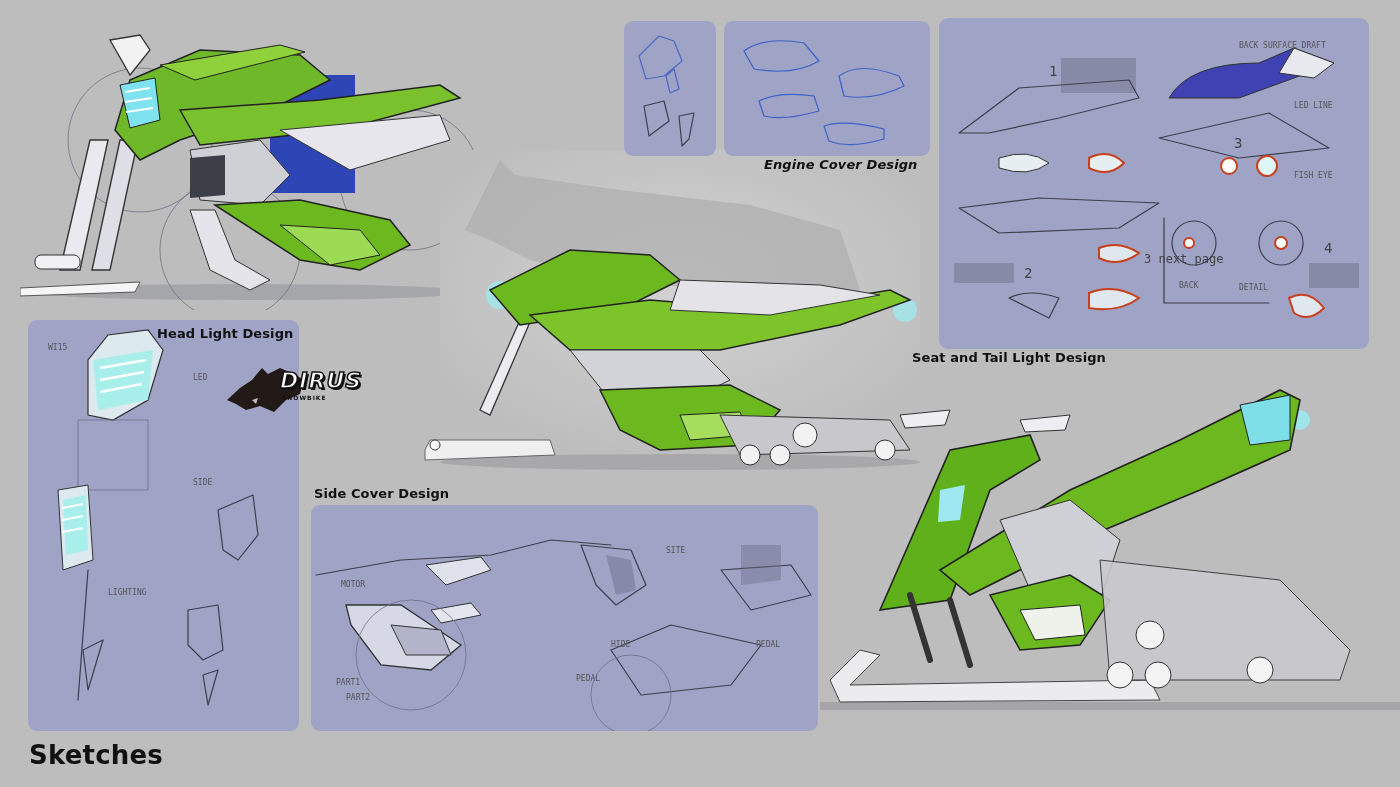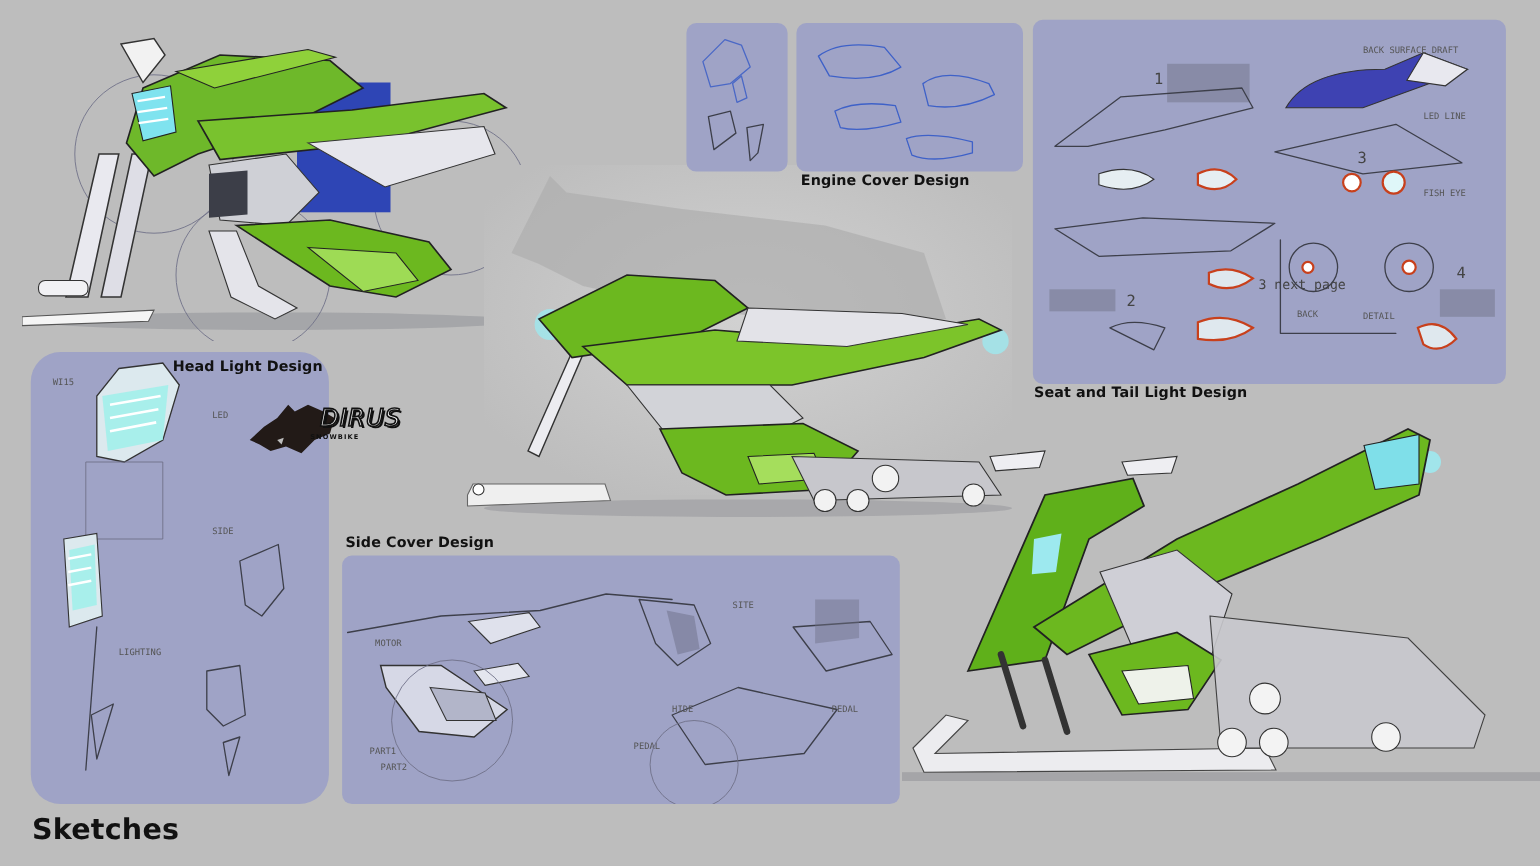--- a/index.html
+++ b/index.html
@@ -104,21 +104,21 @@
   </svg>
 </div>
 <div class="panel" style="left:724px;top:21px;width:206px;height:135px;">
   <svg width="206" height="135" viewBox="0 0 206 135">
     <path d="M20 30 Q40 15 80 22 L95 40 Q70 55 30 48 Z" class="sketch" style="stroke:#3e61c8;"></path>
     <path d="M115 55 Q135 40 175 55 L180 65 Q150 80 120 75 Z" class="sketch" style="stroke:#3e61c8;"></path>
     <path d="M35 80 Q55 70 90 75 L95 90 Q60 100 40 95 Z" class="sketch" style="stroke:#3e61c8;"></path>
     <path d="M100 105 Q120 98 160 108 L160 118 Q125 128 105 120 Z" class="sketch" style="stroke:#3e61c8;"></path>
   </svg>
 </div>
-<div class="label" style="left:728px;top:157px;">Engine Cover Design</div>
+<div class="label" style="left:764px;top:157px;font-style:italic;">Engine Cover Design</div>
 
 <div class="panel" style="left:939px;top:18px;width:430px;height:331px;">
   <svg width="430" height="331" viewBox="0 0 430 331">
     <rect x="122" y="40" width="75" height="35" fill="#6d6f80" opacity="0.45"></rect>
     <text x="110" y="58" class="note" style="font-size:14px;fill:#444;">1</text>
     <path d="M20 115 L80 70 L190 62 L200 80 L120 100 L50 115 Z" class="sketch"></path>
     <path d="M60 140 Q90 130 110 145 Q90 160 60 150 Z" fill="#e6eef2" stroke="#333"></path>
     <path d="M150 140 Q170 130 185 145 Q170 160 150 150 Z" fill="#e6eef2" stroke="#c8401c" stroke-width="2"></path>
     <path d="M20 190 L100 180 L220 185 L180 210 L60 215 Z" class="sketch"></path>
     <path d="M230 80 Q250 45 320 45 L355 30 L395 45 L355 60 L300 80 Z" fill="#3e42b2" stroke="#333"></path>
@@ -142,23 +142,23 @@
     <circle cx="250" cy="225" r="5" fill="#fff" stroke="#c8401c" stroke-width="2"></circle>
     <circle cx="342" cy="225" r="22" class="sketch"></circle>
     <circle cx="342" cy="225" r="6" fill="#fff" stroke="#c8401c" stroke-width="2"></circle>
     <text x="240" y="270" class="note">BACK</text>
     <text x="300" y="272" class="note">DETAIL</text>
     <text x="385" y="235" class="note" style="font-size:14px;fill:#444;">4</text>
     <rect x="370" y="245" width="50" height="25" fill="#6d6f80" opacity="0.45"></rect>
     <path d="M350 280 Q370 270 385 290 Q370 305 355 295 Z" fill="#dfe8ee" stroke="#c8401c" stroke-width="2"></path>
   </svg>
 </div>
-<div class="label" style="left:940px;top:350px;text-align:center;">Seat and Tail Light Design</div>
-
-<div class="panel" style="left:28px;top:320px;width:271px;height:411px;border-radius:27px;">
+<div class="label" style="left:912px;top:350px;text-align:center;">Seat and Tail Light Design</div>
+
+<div class="panel" style="left:28px;top:320px;width:271px;height:411px;">
   <svg width="271" height="411" viewBox="0 0 271 411">
     <path d="M80 15 L120 10 L135 30 L120 80 L85 100 L60 95 L60 40 Z" fill="#dce9ee" stroke="#333" stroke-width="1.2"></path>
     <path d="M65 40 L125 30 L120 80 L70 90 Z" fill="#9ff0ea" opacity="0.85"></path>
     <path d="M72 48 L118 40 M72 60 L116 52 M72 72 L114 64" stroke="#fff" stroke-width="2.4"></path>
     <text x="20" y="30" class="note">WI15</text>
     <text x="165" y="60" class="note">LED</text>
     <path d="M50 100 L120 100 L120 170 L50 170 Z" class="lsketch"></path>
     <path d="M30 170 L60 165 L65 240 L35 250 Z" fill="#dce9ee" stroke="#333"></path>
     <path d="M35 180 L58 175 L60 230 L38 235 Z" fill="#9ff0ea" opacity="0.85"></path>
     <path d="M34 188 L55 184 M34 200 L55 196 M34 212 L55 208" stroke="#fff" stroke-width="2.2"></path>
@@ -171,21 +171,21 @@
     <path d="M175 355 L190 350 L180 385 Z" class="sketch"></path>
   </svg>
 </div>
 <div class="label" style="left:157px;top:326px;">Head Light Design</div>
 
 <div class="abs" style="left:222px;top:360px;width:150px;height:56px;">
   <svg width="85" height="56" viewBox="0 0 85 56">
     <path d="M5 40 L18 28 L30 20 L40 8 L46 14 L58 8 L72 14 L82 20 L78 34 L64 40 L52 52 L38 46 L24 50 L14 44 Z" fill="#221a17"></path>
     <path d="M30 40 L36 38 L34 44 Z" fill="#bdbdbd"></path>
   </svg>
-  <div class="abs" style="left:58px;top:8px;font-style:italic;font-weight:400;font-size:22px;color:#fff;letter-spacing:1px;-webkit-text-stroke:1.5px #111;text-shadow:2px 2px 0 #111;margin-left:11px;">DIRUS</div>
+  <div class="abs" style="left:58px;top:8px;font-style:italic;font-weight:700;font-size:22px;color:#fff;letter-spacing:1px;-webkit-text-stroke:1.5px #111;text-shadow:2px 2px 0 #111;">DIRUS</div>
   <div class="abs" style="left:60px;top:34px;font-size:6px;color:#111;letter-spacing:1px;font-weight:bold;">SNOWBIKE</div>
 </div>
 
 <div class="label" style="left:314px;top:486px;">Side Cover Design</div>
 <div class="panel" style="left:311px;top:505px;width:507px;height:226px;">
   <svg width="507" height="226" viewBox="0 0 507 226">
     <path d="M5 70 L90 55 L180 50 L240 35 L300 40" class="sketch"></path>
     <text x="30" y="82" class="note">MOTOR</text>
     <path d="M115 60 L170 52 L180 65 L135 80 Z" fill="#dfe1ec" stroke="#333"></path>
     <path d="M35 100 L90 100 L150 140 L120 165 L70 160 L40 120 Z" fill="#d6d8e6" stroke="#333" stroke-width="1.3"></path>

